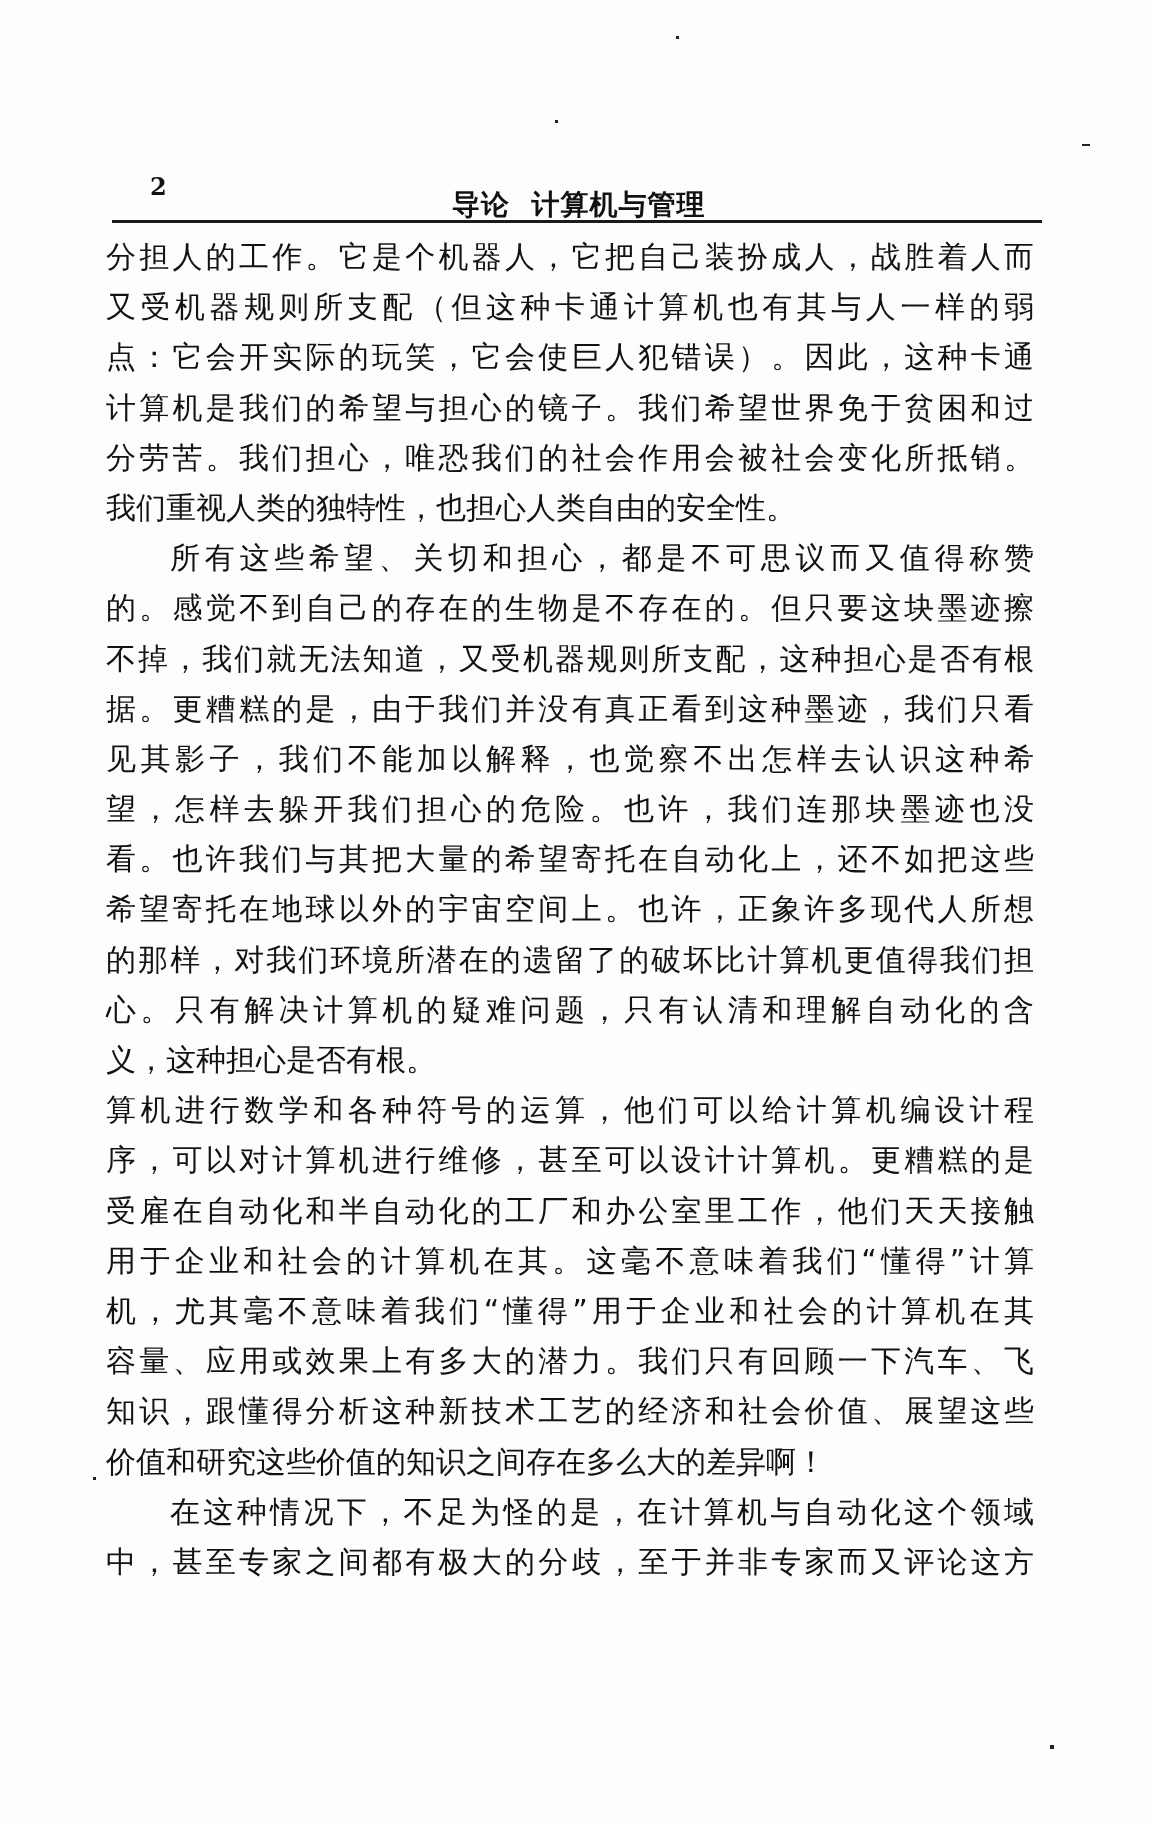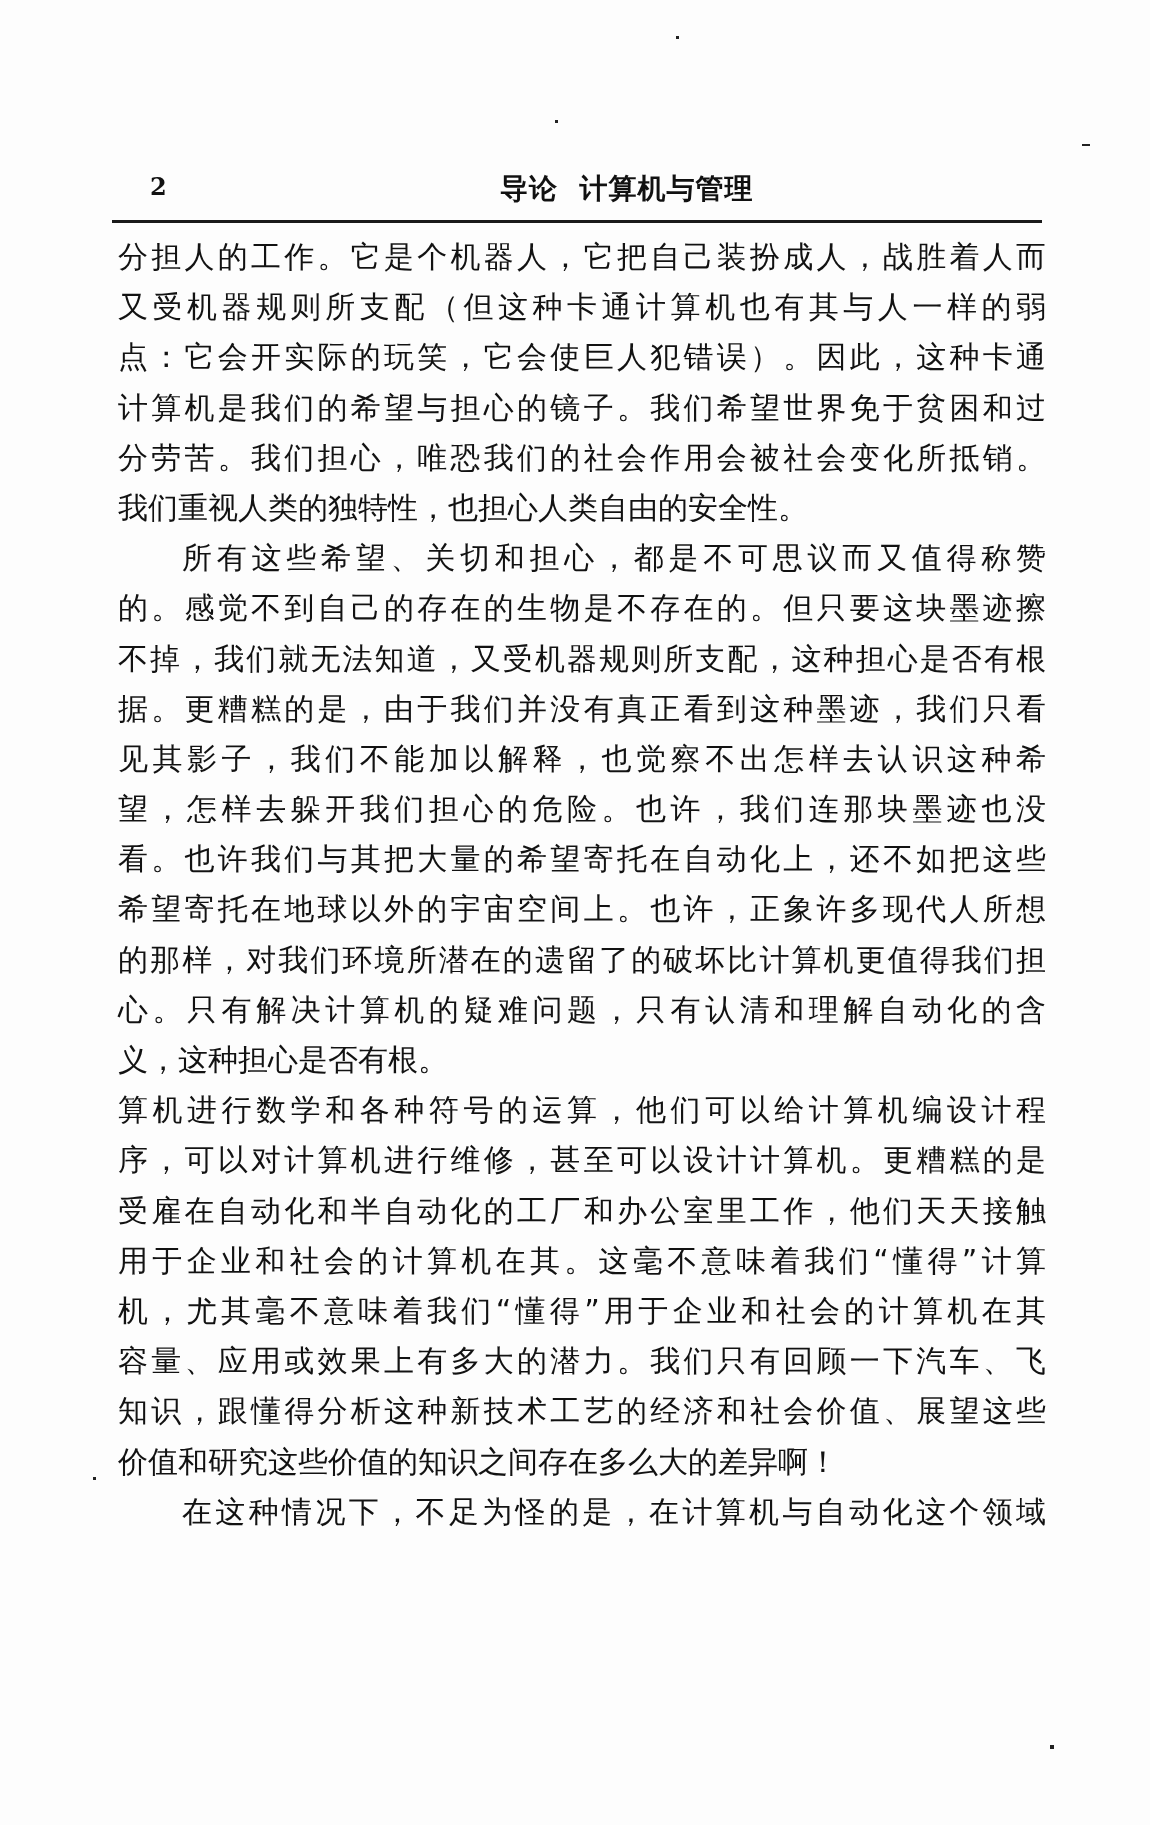--- a/index.html
+++ b/index.html
@@ -34,39 +34,38 @@
       left: 38px;
       top: 4px;
       font-family: "DejaVu Serif", "Liberation Serif", serif;
       font-weight: bold;
       font-size: 24px;
       color: #111;
     }
     .running-head {
       position: absolute;
       left: 340px;
-      top: 2px;
+      top: 18px;
       font-size: 28px;
       font-weight: bold;
       letter-spacing: 1px;
       color: #111;
       white-space: pre;
-      margin-left: 48px;
     }
     .header-rule {
       position: absolute;
       left: 112px;
       top: 220px;
       width: 930px;
       height: 3px;
       background: #1a1a1a;
     }
     .body-text {
       position: absolute;
-      left: 118px;
+      left: 106px;
       top: 232px;
       width: 928px;
     }
     .line {
       height: 50.2px;
       line-height: 50.2px;
       font-size: 30px;
       white-space: nowrap;
       overflow: visible;
       text-align: justify;
@@ -118,20 +117,21 @@
       <div class="line last">义，这种担心是否有根。</div>
       <div class="line">算机进行数学和各种符号的运算，他们可以给计算机编设计程</div>
       <div class="line">序，可以对计算机进行维修，甚至可以设计计算机。更糟糕的是</div>
       <div class="line">受雇在自动化和半自动化的工厂和办公室里工作，他们天天接触</div>
       <div class="line">用于企业和社会的计算机在其。这毫不意味着我们“懂得”计算</div>
       <div class="line">机，尤其毫不意味着我们“懂得”用于企业和社会的计算机在其</div>
       <div class="line">容量、应用或效果上有多大的潜力。我们只有回顾一下汽车、飞</div>
       <div class="line">知识，跟懂得分析这种新技术工艺的经济和社会价值、展望这些</div>
       <div class="line last">价值和研究这些价值的知识之间存在多么大的差异啊！</div>
       <div class="line indent">在这种情况下，不足为怪的是，在计算机与自动化这个领域</div>
+      <div class="line">中，甚至专家之间都有极大的分歧，至于并非专家而又评论这方</div>
     </div>
 
   <div class="speck" style="left:555px;top:120px;"></div>
   <div class="speck" style="left:676px;top:36px;"></div>
   <div class="speck" style="left:1082px;top:144px;width:8px;height:2px;"></div>
   <div class="speck" style="left:1050px;top:1745px;width:4px;height:4px;"></div>
   <div class="speck" style="left:93px;top:1477px;"></div>
 </div>
 
 </body></html>

